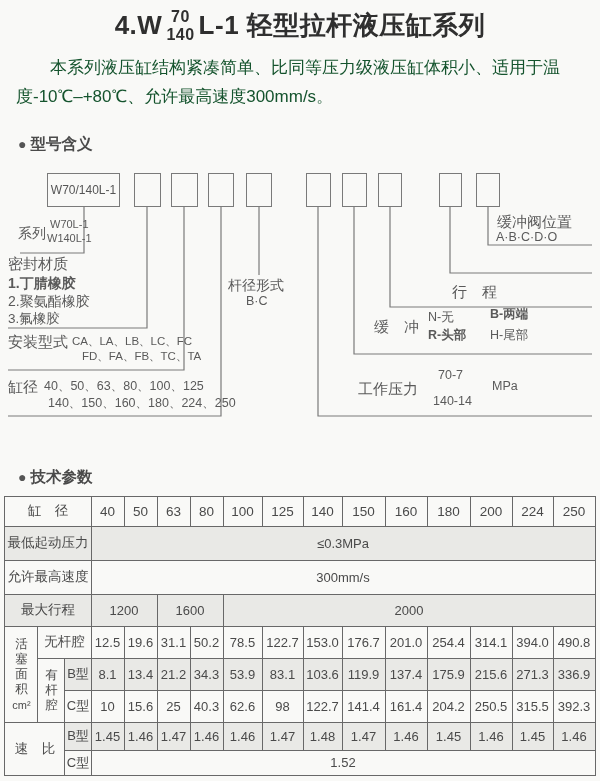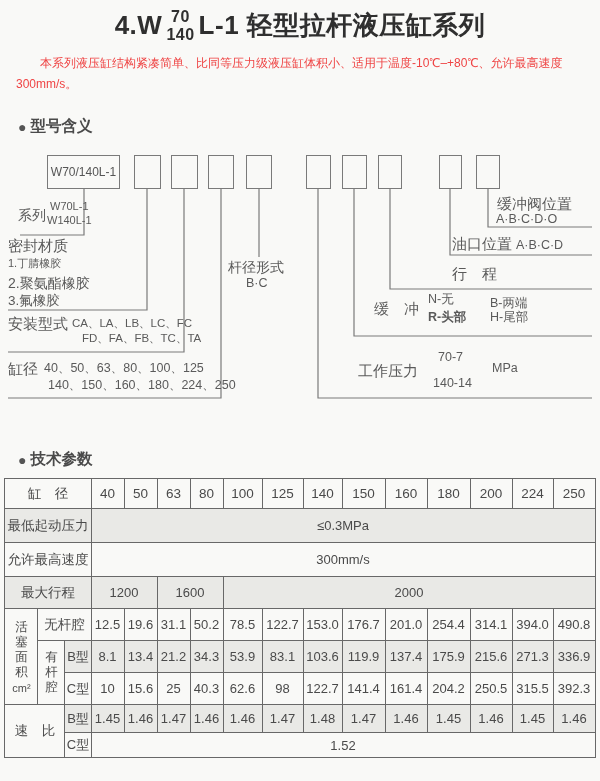--- a/index.html
+++ b/index.html
@@ -5,21 +5,21 @@
   html,body{margin:0;padding:0;}
   body{width:600px;height:781px;background:#f9f9f7;font-family:"Liberation Sans",sans-serif;color:#555;overflow:hidden;}
   .page{position:relative;width:600px;height:781px;}
 
   
   .title{display:flex;justify-content:center;align-items:center;padding-top:8px;margin:0;
          font-size:26px;font-weight:bold;color:#2f2f2f;letter-spacing:.5px;}
   .frac{display:inline-flex;flex-direction:column;align-items:center;font-size:16px;line-height:1.1;margin:0 4px;}
 
   
-  .intro{margin:10px 16px 0 16px;font-size:12px;line-height:1.72;text-indent:2em;color:#ef4444;}
+  .intro{margin:10px 16px 0 16px;font-size:17px;line-height:1.72;text-indent:2em;color:#14532d;}
 
   
   .sec{margin:22px 0 0 18px;font-size:15.5px;font-weight:bold;color:#4a4a4a;display:flex;align-items:center;gap:4px;}
   .sec .bullet{font-size:14px;color:#555;}
   .sec2{margin-top:46px;}
 
   
   .diagram{position:relative;height:256px;margin-top:10px;font-size:14px;color:#5a5a5a;}
   .diagram svg{position:absolute;left:0;top:0;}
   .dbox{position:absolute;top:8px;height:34px;border:1.4px solid #7a7a7a;background:#f9f9f7;
@@ -92,21 +92,21 @@
     <div class="dbox" style="left:342px;width:25px;"></div>
     <div class="dbox" style="left:378px;width:24px;"></div>
     <div class="dbox" style="left:439px;width:23px;"></div>
     <div class="dbox" style="left:476px;width:24px;"></div>
 
     <div class="dlab" style="left:18px;top:60px;">系列</div>
     <div class="dlab sm" style="left:50px;top:53px;">W70L-1</div>
     <div class="dlab sm" style="left:47px;top:67px;">W140L-1</div>
 
     <div class="dlab big" style="left:8px;top:90px;">密封材质</div>
-    <div class="dlab" style="left:8px;top:110px;font-size:11px;">1.丁腈橡胶</div>
+    <div class="dlab" style="left:8px;top:110px;font-size:14px;font-weight:bold;">1.丁腈橡胶</div>
     <div class="dlab" style="left:8px;top:128px;font-size:14px;">2.聚氨酯橡胶</div>
     <div class="dlab" style="left:8px;top:146px;font-size:13.5px;">3.氟橡胶</div>
 
     <div class="dlab big" style="left:8px;top:168px;">安装型式</div>
     <div class="dlab" style="left:72px;top:170px;font-size:11.5px;">CA、LA、LB、LC、FC</div>
     <div class="dlab" style="left:82px;top:185px;font-size:11.5px;">FD、FA、FB、TC、TA</div>
 
     <div class="dlab big" style="left:8px;top:213px;">缸径</div>
     <div class="dlab" style="left:44px;top:214px;font-size:12.5px;">40、50、63、80、100、125</div>
     <div class="dlab" style="left:48px;top:231px;font-size:12.5px;">140、150、160、180、224、250</div>
@@ -114,30 +114,26 @@
     <div class="dlab" style="left:228px;top:112px;">杆径形式</div>
     <div class="dlab md" style="left:246px;top:129px;">B·C</div>
 
     <div class="dlab big" style="left:358px;top:215px;">工作压力</div>
     <div class="dlab md" style="left:438px;top:203px;">70-7</div>
     <div class="dlab md" style="left:433px;top:229px;">140-14</div>
     <div class="dlab md" style="left:492px;top:214px;">MPa</div>
 
     <div class="dlab big" style="left:374px;top:153px;">缓　冲</div>
     <div class="dlab md" style="left:428px;top:145px;">N-无</div>
-    <div class="dlab md" style="left:490px;top:149px;">B-两端</div>
+    <div class="dlab md" style="left:490px;top:142px;font-weight:bold;">B-两端</div>
     <div class="dlab md" style="left:428px;top:163px;font-weight:bold;">R-头部</div>
     <div class="dlab md" style="left:490px;top:163px;">H-尾部</div>
 
     <div class="dlab big" style="left:452px;top:118px;">行　程</div>
 
-    <div class="dlab" style="left:452px;top:88px;">
-      <span class="big">油口位置</span>
-      <span class="md">A·B·C·D</span>
-    </div>
 
     <div class="dlab big" style="left:497px;top:48px;">缓冲阀位置</div>
     <div class="dlab md" style="left:496px;top:65px;">A·B·C·D·O</div>
   </div>
 
   <div class="sec sec2">
     <span class="bullet">●</span>
     <span>技术参数</span>
   </div>
 

